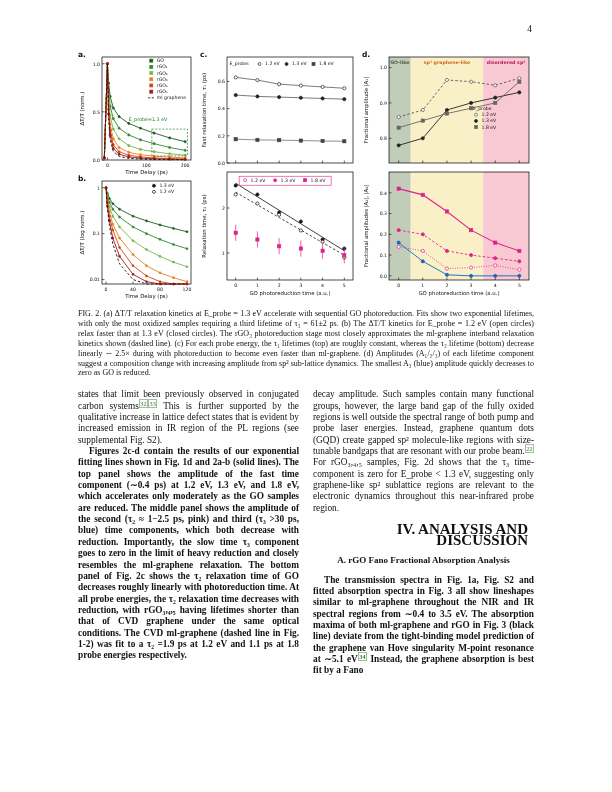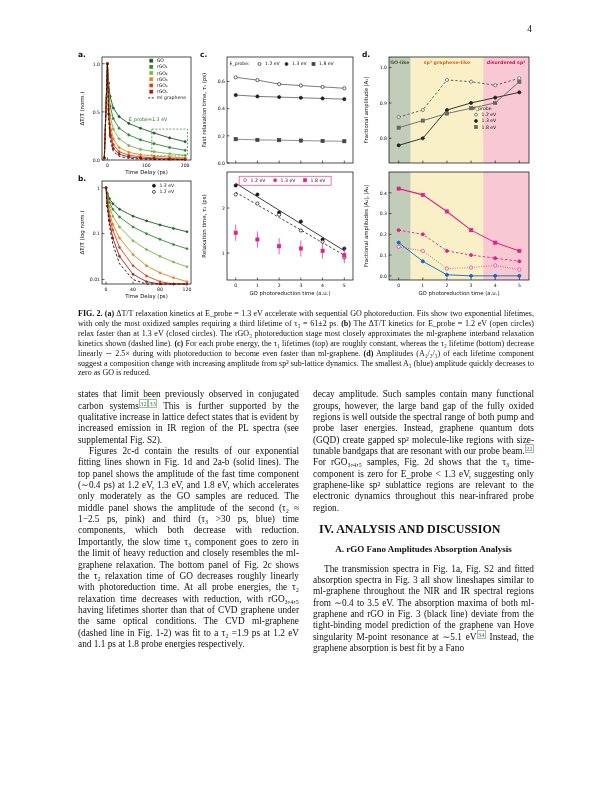--- a/index.html
+++ b/index.html
@@ -12,28 +12,28 @@
   .plabel{position:absolute;top:-2px;left:0px;font-family:"DejaVu Sans",sans-serif;
           font-weight:bold;font-size:7.5px;z-index:2;}
   svg{display:block;}
   svg text{font-family:"DejaVu Sans",sans-serif;fill:#111;}
   .tk{font-size:4.6px;}
   .ax{font-size:5.4px;}
   .lg{font-size:4.6px;}
   .an{font-size:4.8px;}
   .bl{font-size:4.7px;font-weight:bold;}
   .caption{font-size:8px;line-height:9.9px;text-align:justify;margin-top:9px;}
-  .cap-b{font-weight:bold;}
+  .cap-b{font-weight:normal;}
   .cols{display:flex;gap:14px;margin-top:11px;}
   .col{width:221px;font-size:9.3px;line-height:11.35px;text-align:justify;}
   .col p{margin:0 0 0 0;}
-  .col p.ind{text-indent:11px;}
+  .col p.ind{text-indent:11px;font-weight:bold;}
   sup.cite{font-size:6.2px;color:#2e7d32;border:0.5px solid #9fbf9f;padding:0 0.5px;
            line-height:0;vertical-align:3px;cursor:pointer;}
-  .h1{font-weight:bold;text-align:left;font-size:12px;margin:10px 6px 9px 6px;line-height:11px;}
+  .h1{font-weight:bold;text-align:right;font-size:15px;margin:10px 6px 9px 6px;line-height:11px;}
   .h2{font-weight:bold;text-align:center;font-size:9px;margin:0 4px 9px 4px;line-height:10.5px;}
 </style>
 </head>
 <body>
 
 <div class="page">
   <div class="pagenum">4</div>
 
   <div class="content">
 
@@ -455,25 +455,25 @@
             <circle cx="133.20689655172413" cy="108.84615384615384" r="1.6" fill="#1565c0" stroke="#1565c0" stroke-width="0.7"></circle>
             <circle cx="157.3448275862069" cy="108.84615384615384" r="1.6" fill="#1565c0" stroke="#1565c0" stroke-width="0.7"></circle>
           </svg>
       </div>
     </div>
 
     <p class="caption"><span class="cap-b">FIG. 2.</span> <span class="cap-b">(a)</span><span> ΔT/T relaxation kinetics at E_probe = 1.3 eV accelerate with sequential GO photoreduction. Fits show two exponential lifetimes, with only the most oxidized samples requiring a third lifetime of τ₃ = 61±2 ps. </span><span class="cap-b">(b)</span><span> The ΔT/T kinetics for E_probe = 1.2 eV (open circles) relax faster than at 1.3 eV (closed circles). The rGO₃ photoreduction stage most closely approximates the ml-graphene interband relaxation kinetics shown (dashed line). </span><span class="cap-b">(c)</span><span> For each probe energy, the τ₁ lifetimes (top) are roughly constant, whereas the τ₂ lifetime (bottom) decrease linearly ∼ 2.5× during with photoreduction to become even faster than ml-graphene. </span><span class="cap-b">(d)</span><span> Amplitudes (A₁/₂/₃) of each lifetime component suggest a composition change with increasing amplitude from sp² sub-lattice dynamics. The smallest A₃ (blue) amplitude quickly decreases to zero as GO is reduced.</span></p>
 
     <div class="cols">
       <div class="col">
-        <p><span>states that limit been previously observed in conjugated carbon systems</span><sup class="cite">32</sup><sup class="cite">33</sup><span> This is further supported by the qualitative increase in lattice defect states that is evident by increased emission in IR region of the PL spectra (see supplemental Fig. S2).</span></p>
+        <p><span>states that limit been previously observed in conjugated carbon systems</span><sup class="cite">32</sup><sup class="cite">33</sup><span> This is further supported by the qualitative increase in lattice defect states that is evident by increased emission in IR region of the PL regions (see supplemental Fig. S2).</span></p>
         <p class="ind">Figures 2c-d contain the results of our exponential fitting lines shown in Fig. 1d and 2a-b (solid lines). The top panel shows the amplitude of the fast time component (∼0.4 ps) at 1.2 eV, 1.3 eV, and 1.8 eV, which accelerates only moderately as the GO samples are reduced. The middle panel shows the amplitude of the second (τ₂ ≈ 1−2.5 ps, pink) and third (τ₃ &gt;30 ps, blue) time components, which both decrease with reduction. Importantly, the slow time τ₃ component goes to zero in the limit of heavy reduction and closely resembles the ml-graphene relaxation. The bottom panel of Fig. 2c shows the τ₂ relaxation time of GO decreases roughly linearly with photoreduction time. At all probe energies, the τ₂ relaxation time decreases with reduction, with rGO₃,₄,₅ having lifetimes shorter than that of CVD graphene under the same optical conditions. The CVD ml-graphene (dashed line in Fig. 1-2) was fit to a τ₂ =1.9 ps at 1.2 eV and 1.1 ps at 1.8 probe energies respectively.</p>
       </div>
       <div class="col">
         <p><span>decay amplitude. Such samples contain many functional groups, however, the large band gap of the fully oxided regions is well outside the spectral range of both pump and probe laser energies. Instead, graphene quantum dots (GQD) create gapped sp² molecule-like regions with size-tunable bandgaps that are resonant with our probe beam.</span><sup class="cite">22</sup><span> For rGO₃,₄,₅ samples, Fig. 2d shows that the τ₃ time-component is zero for E_probe &lt; 1.3 eV, suggesting only graphene-like sp² sublattice regions are relevant to the electronic dynamics throughout this near-infrared probe region.</span></p>
         <div class="h1">IV. ANALYSIS AND DISCUSSION</div>
-        <div class="h2">A. rGO Fano Amplitudes Absorption Analysis</div>
+        <div class="h2">A. rGO Fano Fractional Absorption Analysis</div>
         <p class="ind"><span>The transmission spectra in Fig. 1a, Fig. S2 and fitted absorption spectra in Fig. 3 all show lineshapes similar to ml-graphene throughout the NIR and IR spectral regions from ∼0.4 to 3.5 eV. The absorption maxima of both ml-graphene and rGO in Fig. 3 (black line) deviate from the tight-binding model prediction of the graphene van Hove singularity M-point resonance at ∼5.1 eV</span><sup class="cite">34</sup><span> Instead, the graphene absorption is best fit by a Fano</span></p>
       </div>
     </div>
 
   </div>
 </div>
 
 </body></html>

